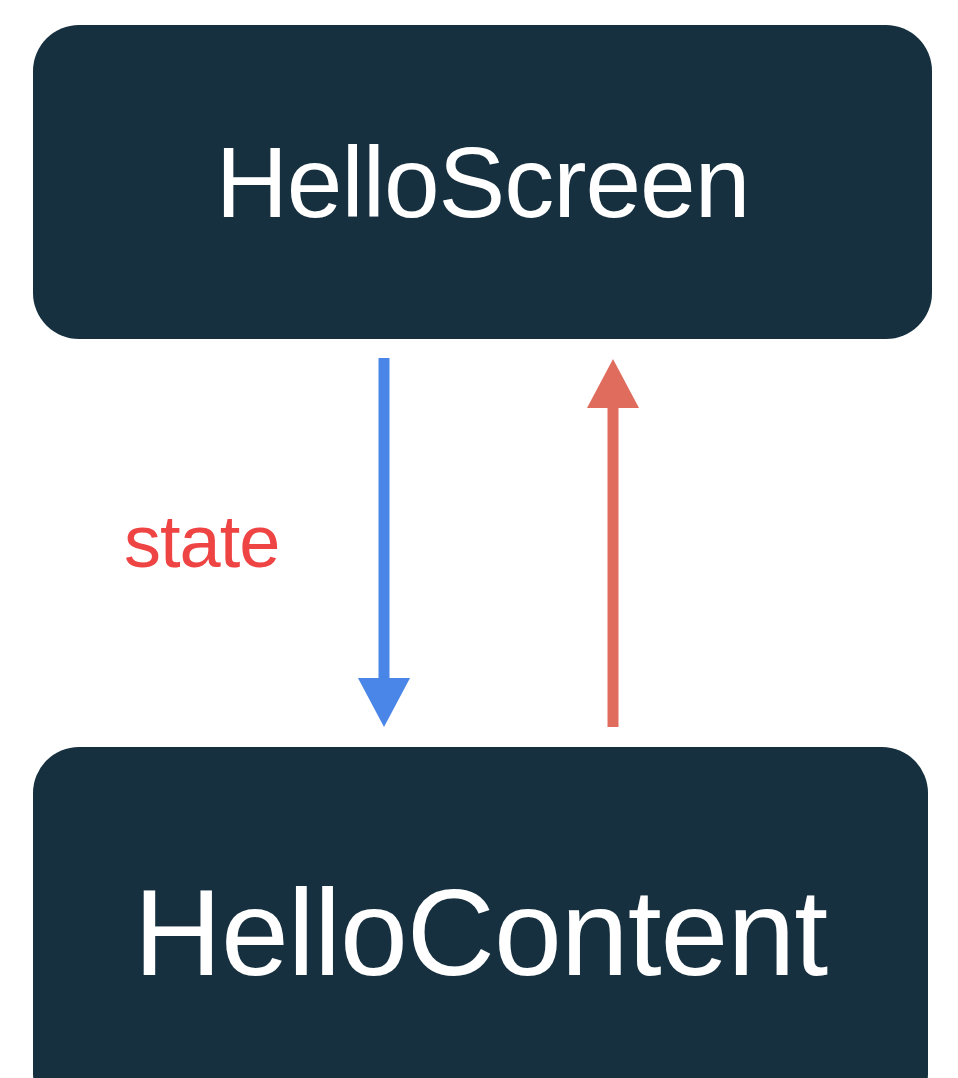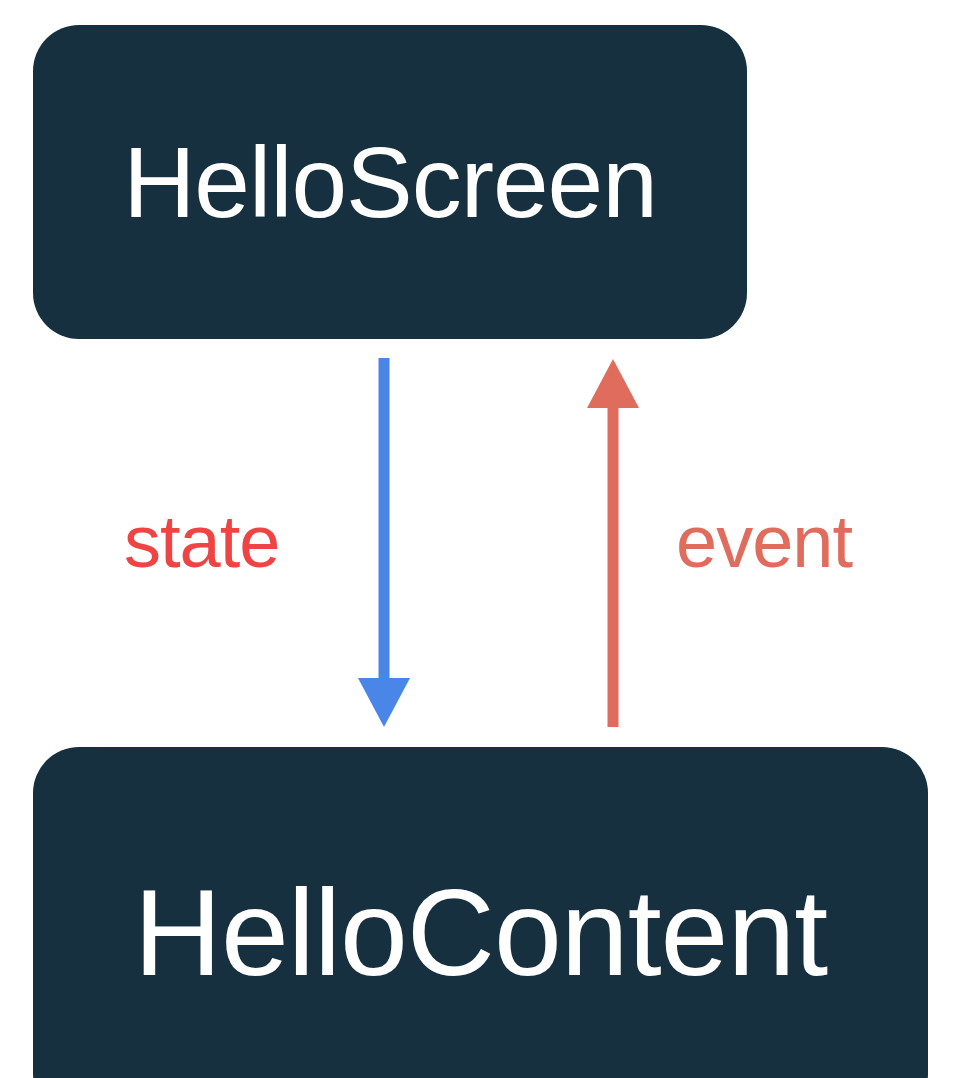--- a/index.html
+++ b/index.html
@@ -32,21 +32,21 @@
     font-family: "Liberation Sans", sans-serif;
     font-weight: 400;
     letter-spacing: -1px;
     line-height: 1;
     white-space: nowrap;
   }
 
   #box-screen {
     left: 33px;
     top: 25px;
-    width: 714px;
+    width: 899px;
     height: 314px;
   }
   #box-screen .node-label {
     font-size: 100px;
   }
 
   #box-content {
     left: 33px;
     top: 747px;
     width: 895px;
@@ -100,19 +100,18 @@
       <polygon points="358,678 410,678 384,727" fill="#4A86E8"></polygon>
     </g>
     <g>
       <rect x="607.5" y="406" width="11" height="321" fill="#E06C5E"></rect>
       <polygon points="587,408 639,408 613,359" fill="#E06C5E"></polygon>
     </g>
   </svg>
 
   <span class="edge-label" id="label-state">state</span>
 
-  <span class="edge-label" id="label-event">event</span>
 
   <div class="node-box" id="box-content">
     <span class="node-label">HelloContent</span>
   </div>
 
 </div>
 
 </body></html>

